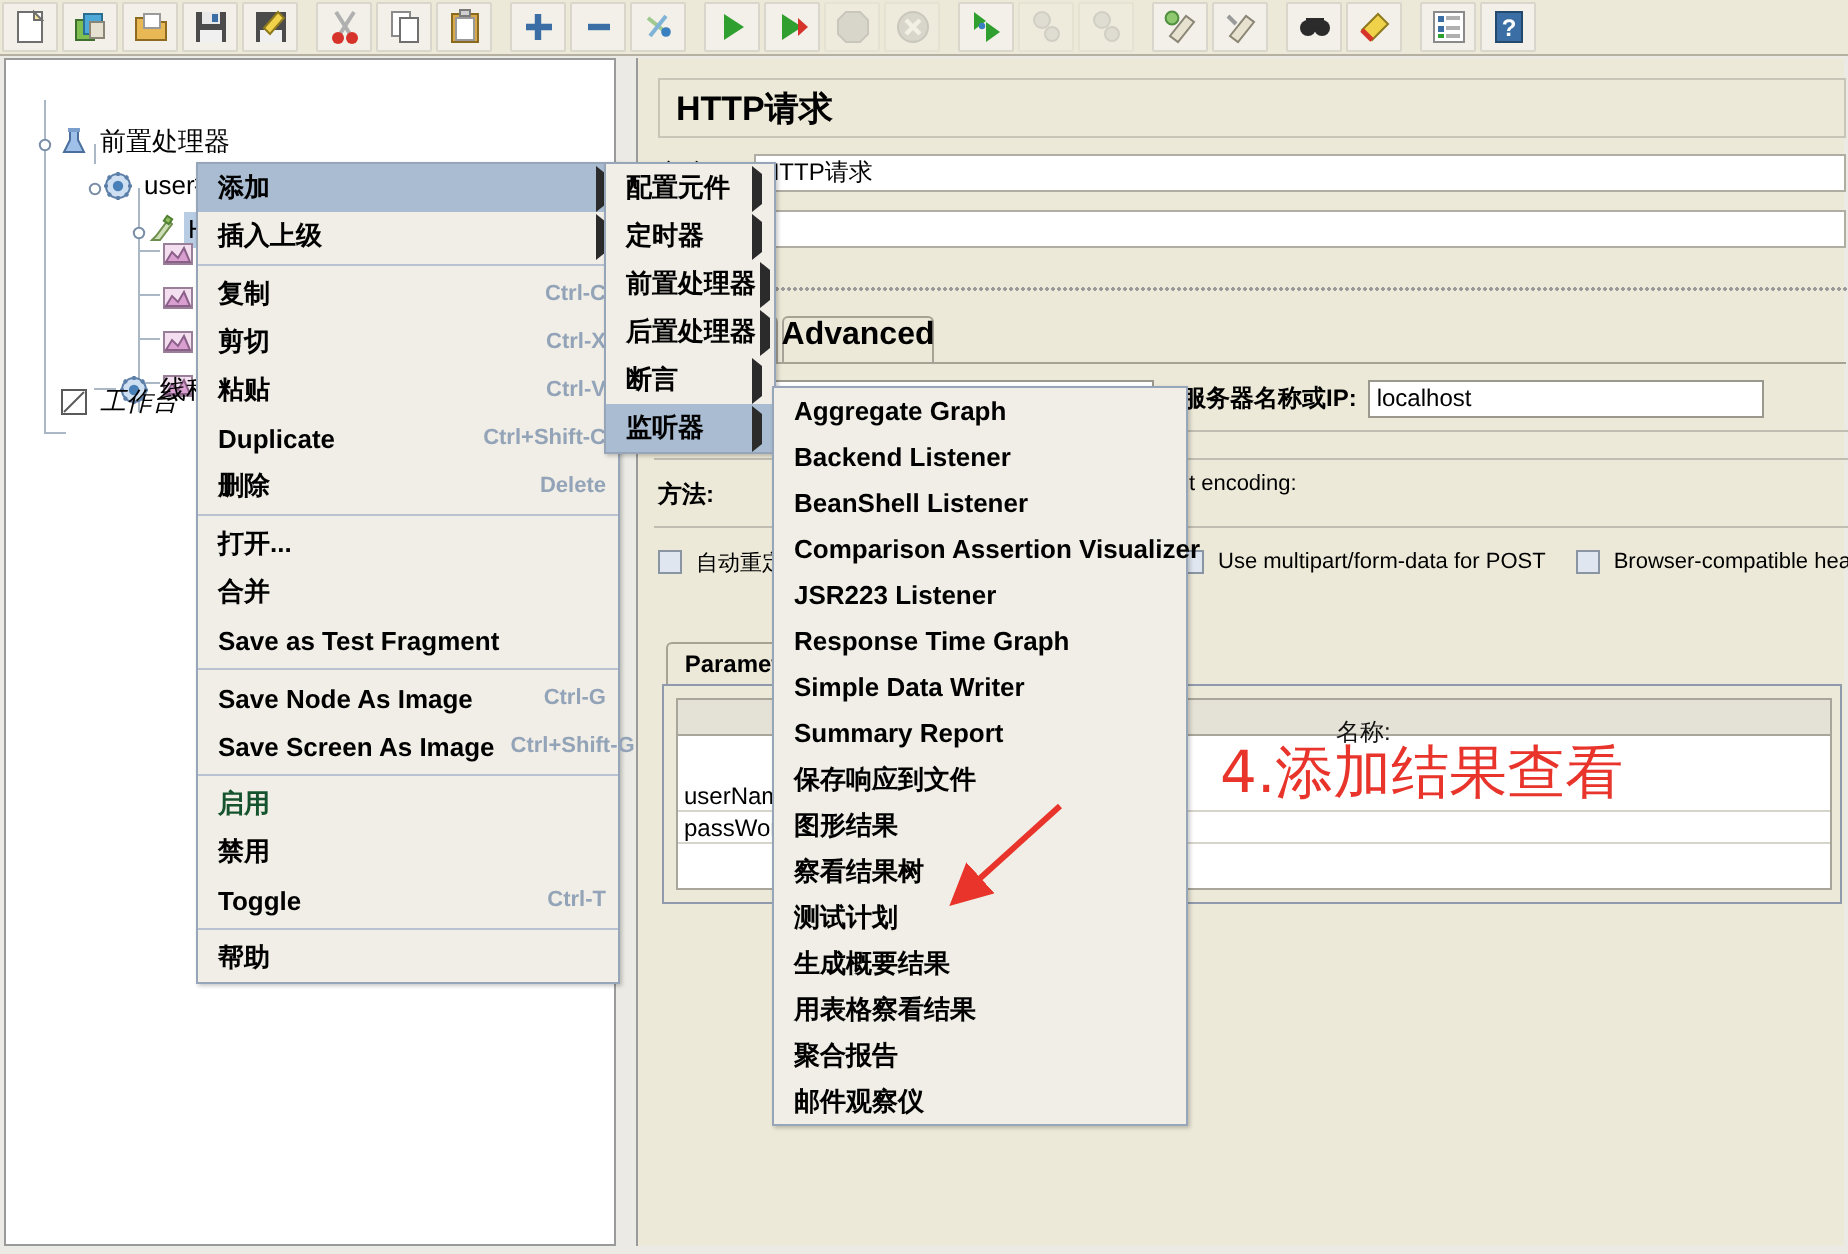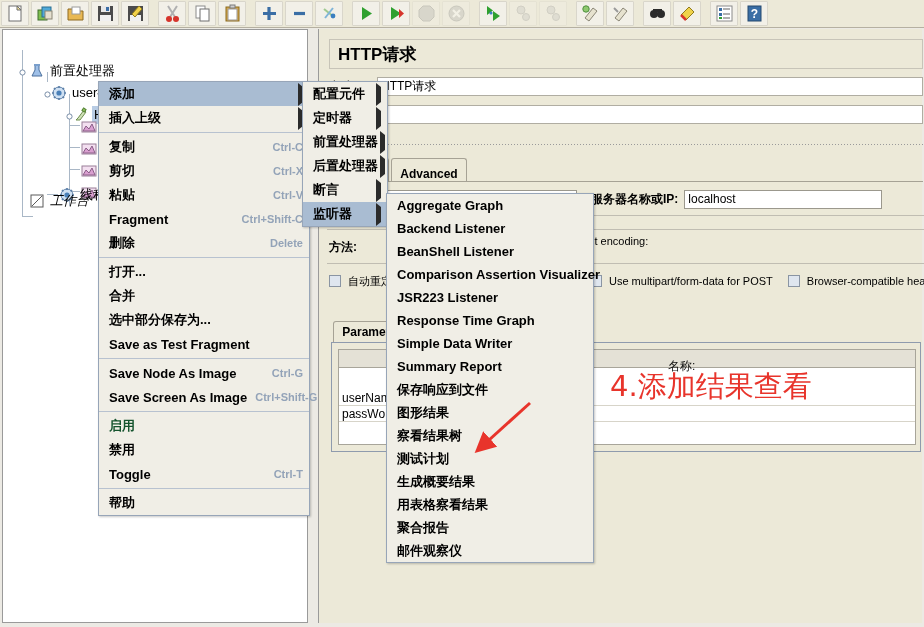--- a/index.html
+++ b/index.html
@@ -72,22 +72,22 @@
   .dotline{
     position:absolute;left:8px;width:598px;height:3px;
     background-image:radial-gradient(#9a9a9a 40%,transparent 41%);
     background-size:3px 3px;
   }
 
   
   #tabstrip{position:absolute;left:10px;top:129px;width:594px;height:24px;}
   .tab{
     position:absolute;top:0;height:23px;box-sizing:border-box;
-    display:flex;align-items:flex-end;justify-content:center;
-    font-size:12px;font-weight:bold;padding:0 10px;
+    display:flex;align-items:flex-start;justify-content:center;
+    font-size:16px;font-weight:bold;padding:0 10px;
     border:1px solid #a6a295;border-bottom:none;
     border-radius:3px 3px 0 0;background:#ded9c8;
   }
   .tab.active{background:#ece9d8;}
   #tabunderline{position:absolute;left:10px;top:152px;width:594px;height:1px;background:#a6a295;}
 
   
   #serverrow{position:absolute;left:10px;top:158px;width:594px;height:24px;display:flex;align-items:center;}
   .fld-label{font-size:12px;font-weight:bold;white-space:nowrap;}
   .fld-input{
@@ -565,36 +565,33 @@
   </div>
   <div class="mi bold">
     <span class="mtext">剪切</span>
     <span class="maccel">Ctrl-X</span>
   </div>
   <div class="mi bold">
     <span class="mtext">粘贴</span>
     <span class="maccel">Ctrl-V</span>
   </div>
   <div class="mi bold">
-    <span class="mtext">Fragment</span>
+    <span class="mtext">Duplicate</span>
     <span class="maccel">Ctrl+Shift-C</span>
   </div>
   <div class="mi bold">
     <span class="mtext">删除</span>
     <span class="maccel">Delete</span>
   </div>
   <div class="msep"></div>
   <div class="mi bold">
     <span class="mtext">打开...</span>
   </div>
   <div class="mi bold">
     <span class="mtext">合并</span>
-  </div>
-  <div class="mi bold">
-    <span class="mtext">选中部分保存为...</span>
   </div>
   <div class="mi bold">
     <span class="mtext">Save as Test Fragment</span>
   </div>
   <div class="msep"></div>
   <div class="mi bold">
     <span class="mtext">Save Node As Image</span>
     <span class="maccel">Ctrl-G</span>
   </div>
   <div class="mi bold">

